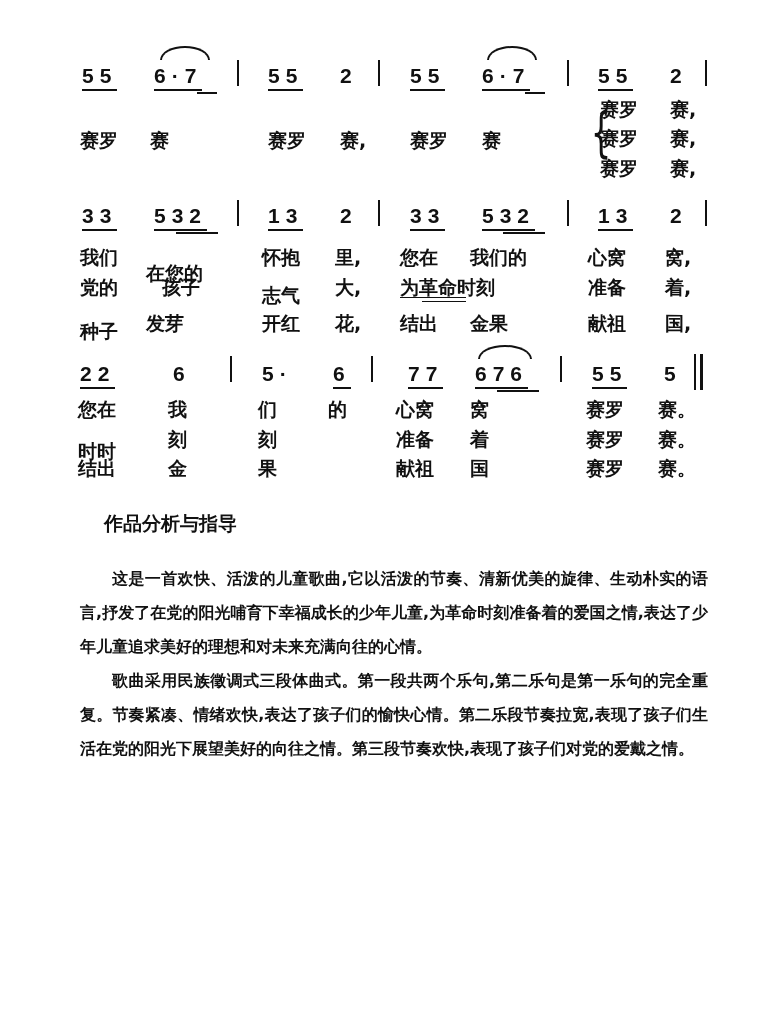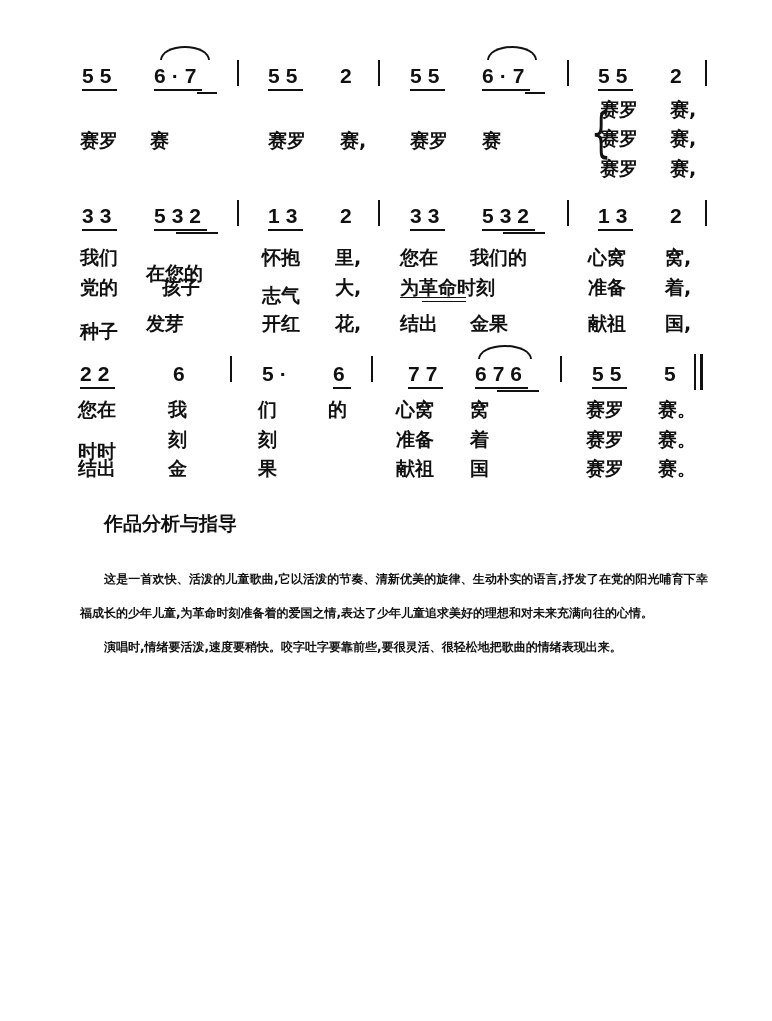--- a/index.html
+++ b/index.html
@@ -9,21 +9,21 @@
   .note { position:absolute; font-family:"Liberation Sans", sans-serif; font-weight:bold;
           font-size:21px; line-height:24px; letter-spacing:6px; white-space:pre; color:#111; }
   .ul1 { border-bottom:2px solid #111; padding-bottom:1px; }
   .ul2 { position:absolute; height:2px; background:#111; }
   .bar { position:absolute; width:2px; height:26px; background:#111; }
   .dbar { position:absolute; width:3px; height:34px; background:#111; }
   .slur { position:absolute; border:2px solid #111; border-bottom:none; border-radius:50% 50% 0 0 / 100% 100% 0 0; height:12px; }
   .lyr { position:absolute; font-size:19px; line-height:22px; font-weight:bold; white-space:pre; color:#111; }
   .brace { position:absolute; font-size:54px; line-height:54px; font-weight:normal; color:#111; transform:scaleX(0.6); }
   .heading { position:absolute; left:104px; top:511px; font-size:19px; font-weight:bold; }
-  .para { position:absolute; left:80px; width:628px; font-size:12px; line-height:34px; text-align:justify; font-weight:bold; color:#111; }
+  .para { position:absolute; left:80px; width:628px; font-size:16px; line-height:34px; text-align:justify; font-weight:bold; color:#111; }
   .para p { margin:0; text-indent:2em; }
 </style>
 </head>
 <body>
 
 <div>
   <div class="slur" style="left:160px;top:46px;width:46px;"></div>
   <div class="slur" style="left:487px;top:46px;width:46px;"></div>
 
   <span class="note ul1" style="left:82px;top:64px;">55</span>
@@ -152,14 +152,14 @@
   <span class="lyr" style="left:396px;top:457px;">献祖</span>
   <span class="lyr" style="left:470px;top:457px;">国</span>
   <span class="lyr" style="left:586px;top:457px;">赛罗</span>
   <span class="lyr" style="left:658px;top:457px;">赛。</span>
 </div>
 
 <div class="heading">作品分析与指导</div>
 
 <div class="para" style="top:562px;">
   <p style="margin-bottom:0;">这是一首欢快、活泼的儿童歌曲,它以活泼的节奏、清新优美的旋律、生动朴实的语言,抒发了在党的阳光哺育下幸福成长的少年儿童,为革命时刻准备着的爱国之情,表达了少年儿童追求美好的理想和对未来充满向往的心情。</p>
-  <p>演唱时,情绪要活泼,速度要稍快。咬字吐字要靠前些,要很灵活、很轻松地把歌曲的情绪表现出来。</p>
+  <p style="margin-top:0;">歌曲采用民族徵调式三段体曲式。第一段共两个乐句,第二乐句是第一乐句的完全重复。节奏紧凑、情绪欢快,表达了孩子们的愉快心情。第二乐段节奏拉宽,表现了孩子们生活在党的阳光下展望美好的向往之情。第三段节奏欢快,表现了孩子们对党的爱戴之情。</p>
 </div>
 
 </body></html>

